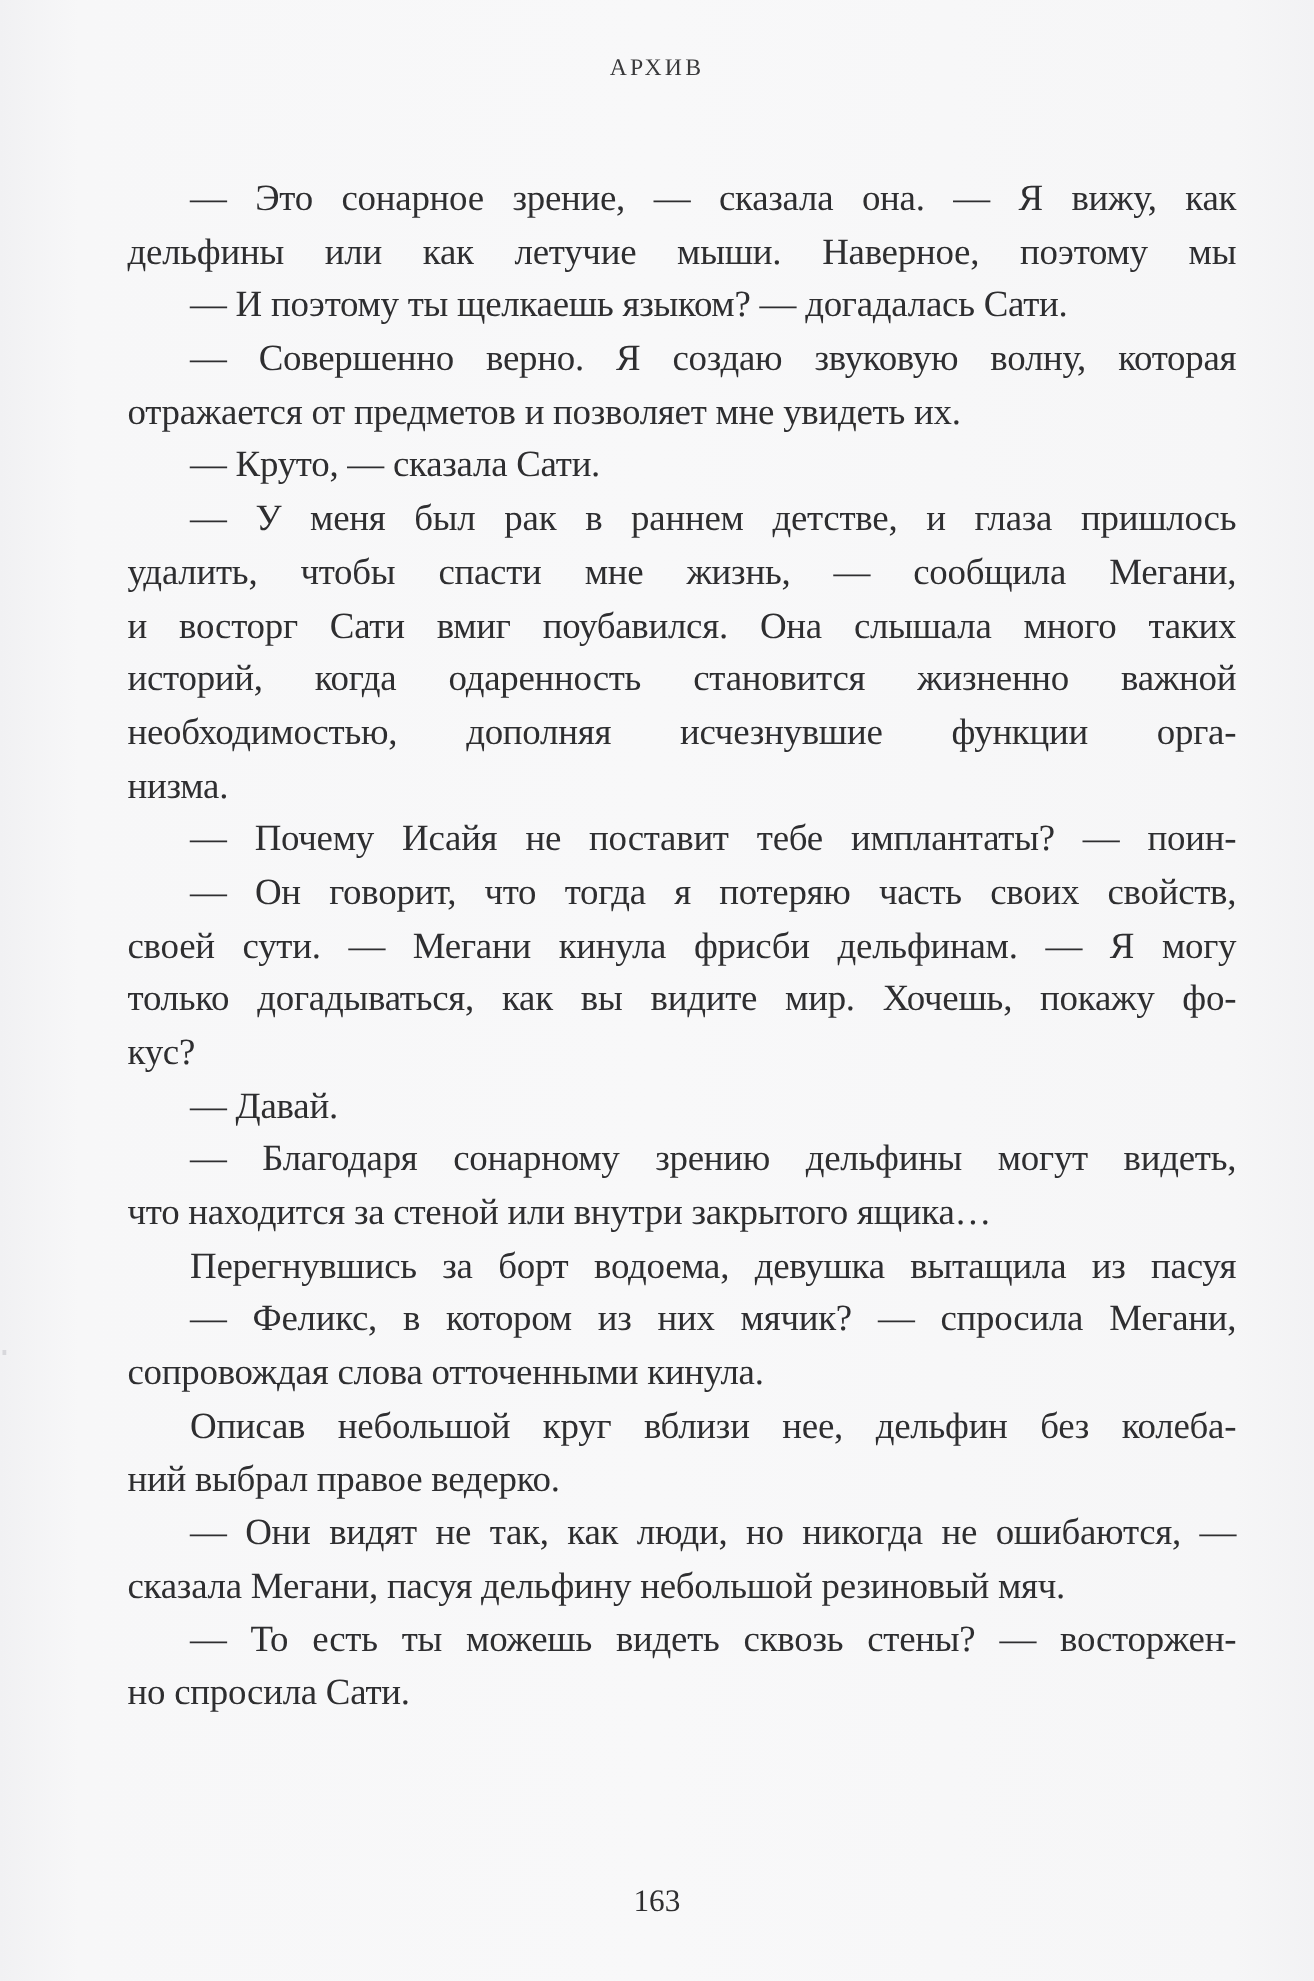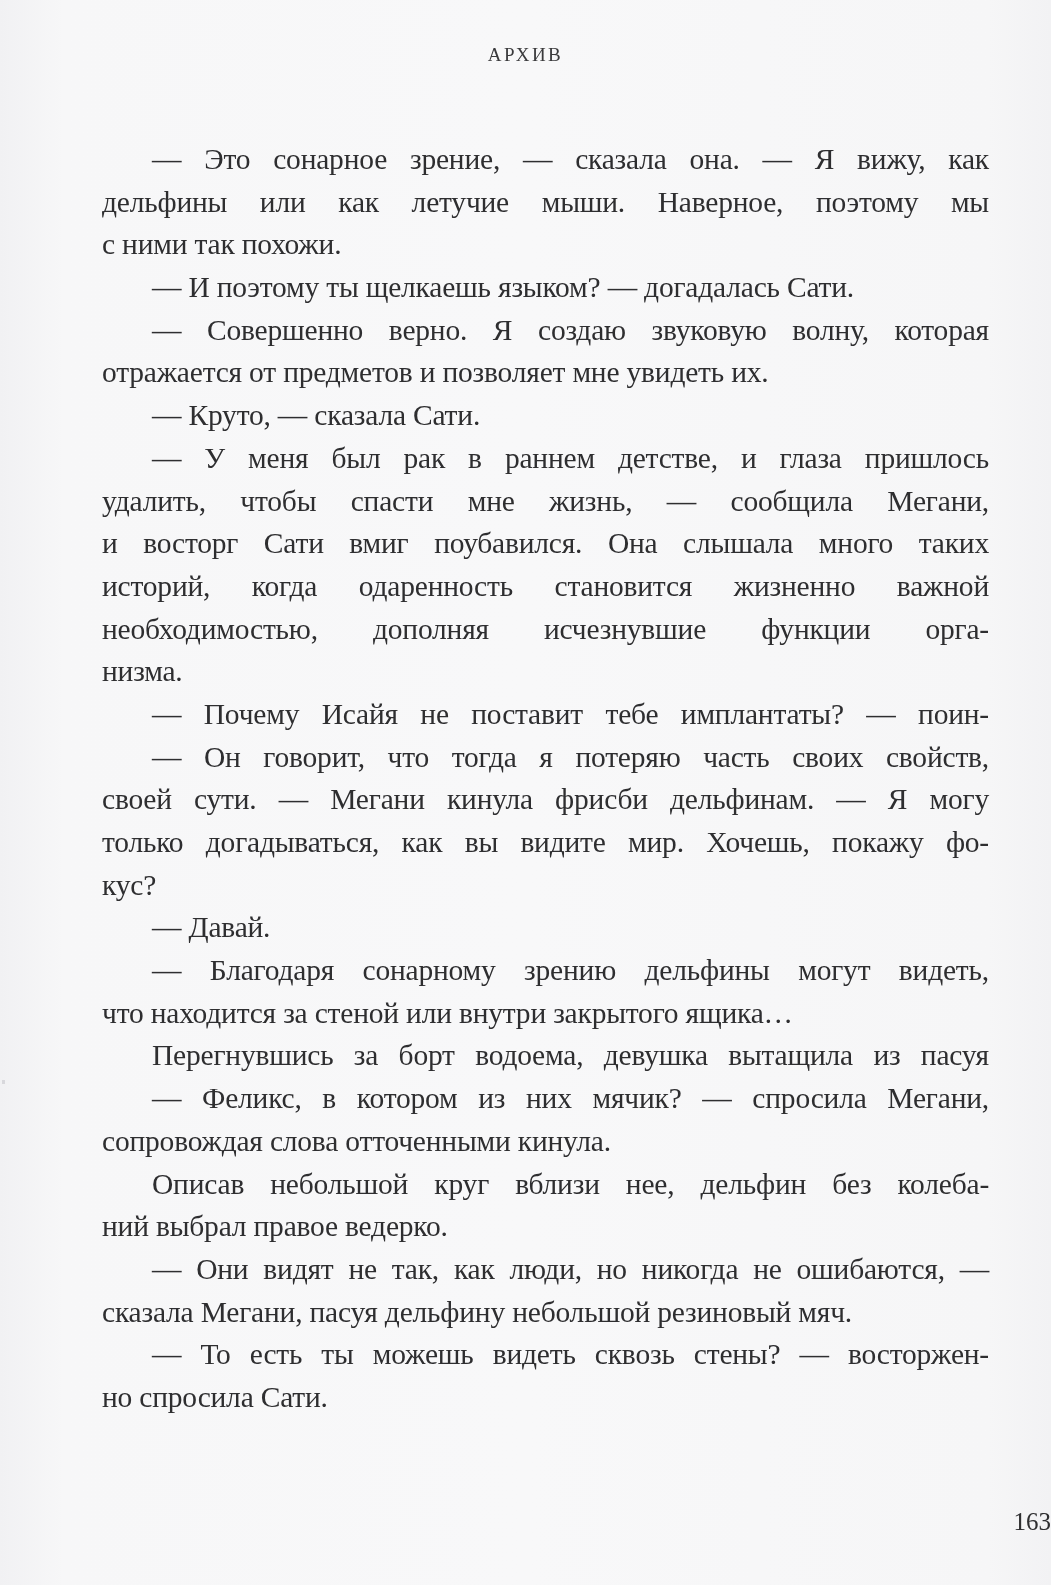--- a/index.html
+++ b/index.html
@@ -54,21 +54,21 @@
       padding-left: 50px;
     }
     .line.last {
       text-align-last: left;
     }
     .folio {
       position: absolute;
       left: 0;
       width: 1051px;
       top: 1508px;
-      text-align: right;
+      text-align: center;
       font-size: 25px;
       color: #2e2e30;
     }
     .scan-mark {
       position: absolute;
       width: 3px;
       height: 4px;
       left: 2px;
       top: 1080px;
       background: #d8d8dc;
@@ -78,21 +78,20 @@
 <body>
 
 <div class="page">
   <div class="scan-mark"></div>
 
   <div class="running-head">АРХИВ</div>
 
   <div class="text-block">
     <div class="line indent">— Это сонарное зрение, — сказала она. — Я вижу, как</div>
     <div class="line">дельфины или как летучие мыши. Наверное, поэтому мы</div>
-    <div class="line last">с ними так похожи.</div>
     <div class="line indent last">— И поэтому ты щелкаешь языком? — догадалась Сати.</div>
     <div class="line indent">— Совершенно верно. Я создаю звуковую волну, которая</div>
     <div class="line last">отражается от предметов и позволяет мне увидеть их.</div>
     <div class="line indent last">— Круто, — сказала Сати.</div>
     <div class="line indent">— У меня был рак в раннем детстве, и глаза пришлось</div>
     <div class="line">удалить, чтобы спасти мне жизнь, — сообщила Мегани,</div>
     <div class="line">и восторг Сати вмиг поубавился. Она слышала много таких</div>
     <div class="line">историй, когда одаренность становится жизненно важной</div>
     <div class="line">необходимостью, дополняя исчезнувшие функции орга-</div>
     <div class="line last">низма.</div>

